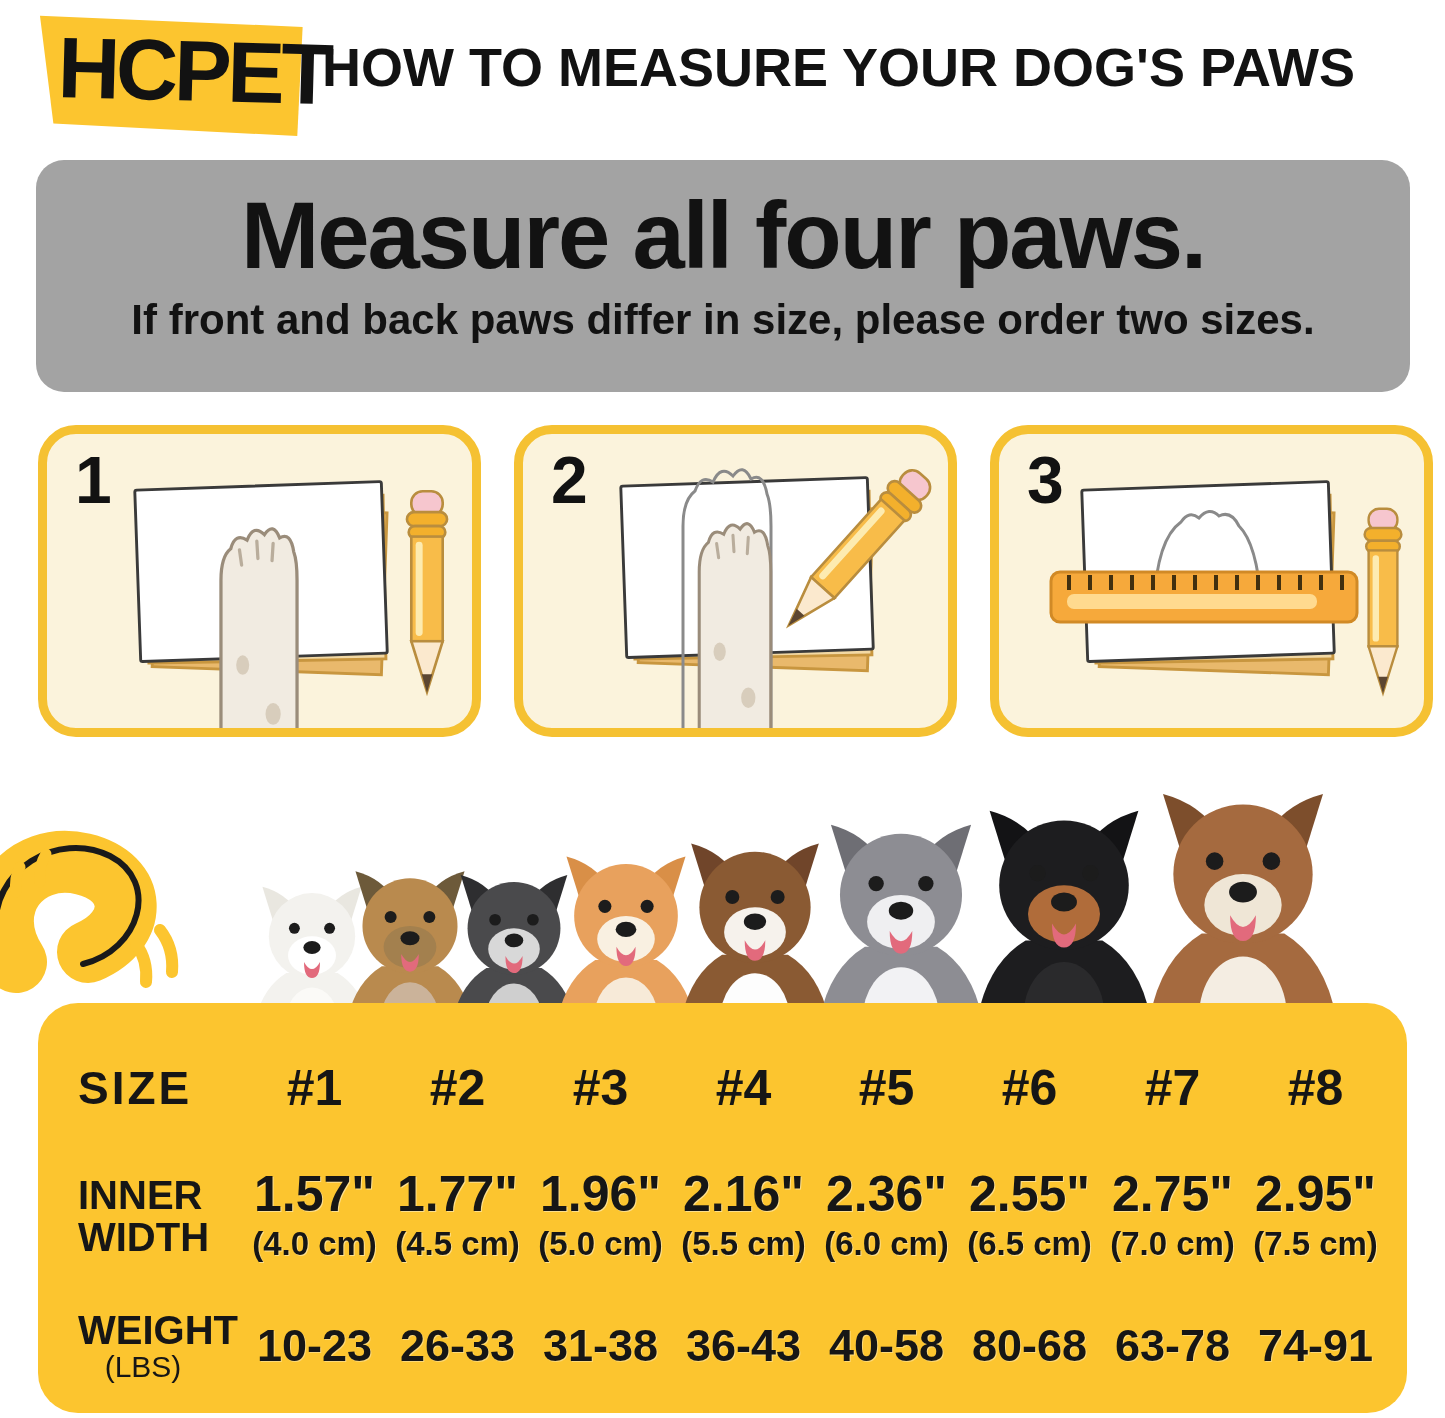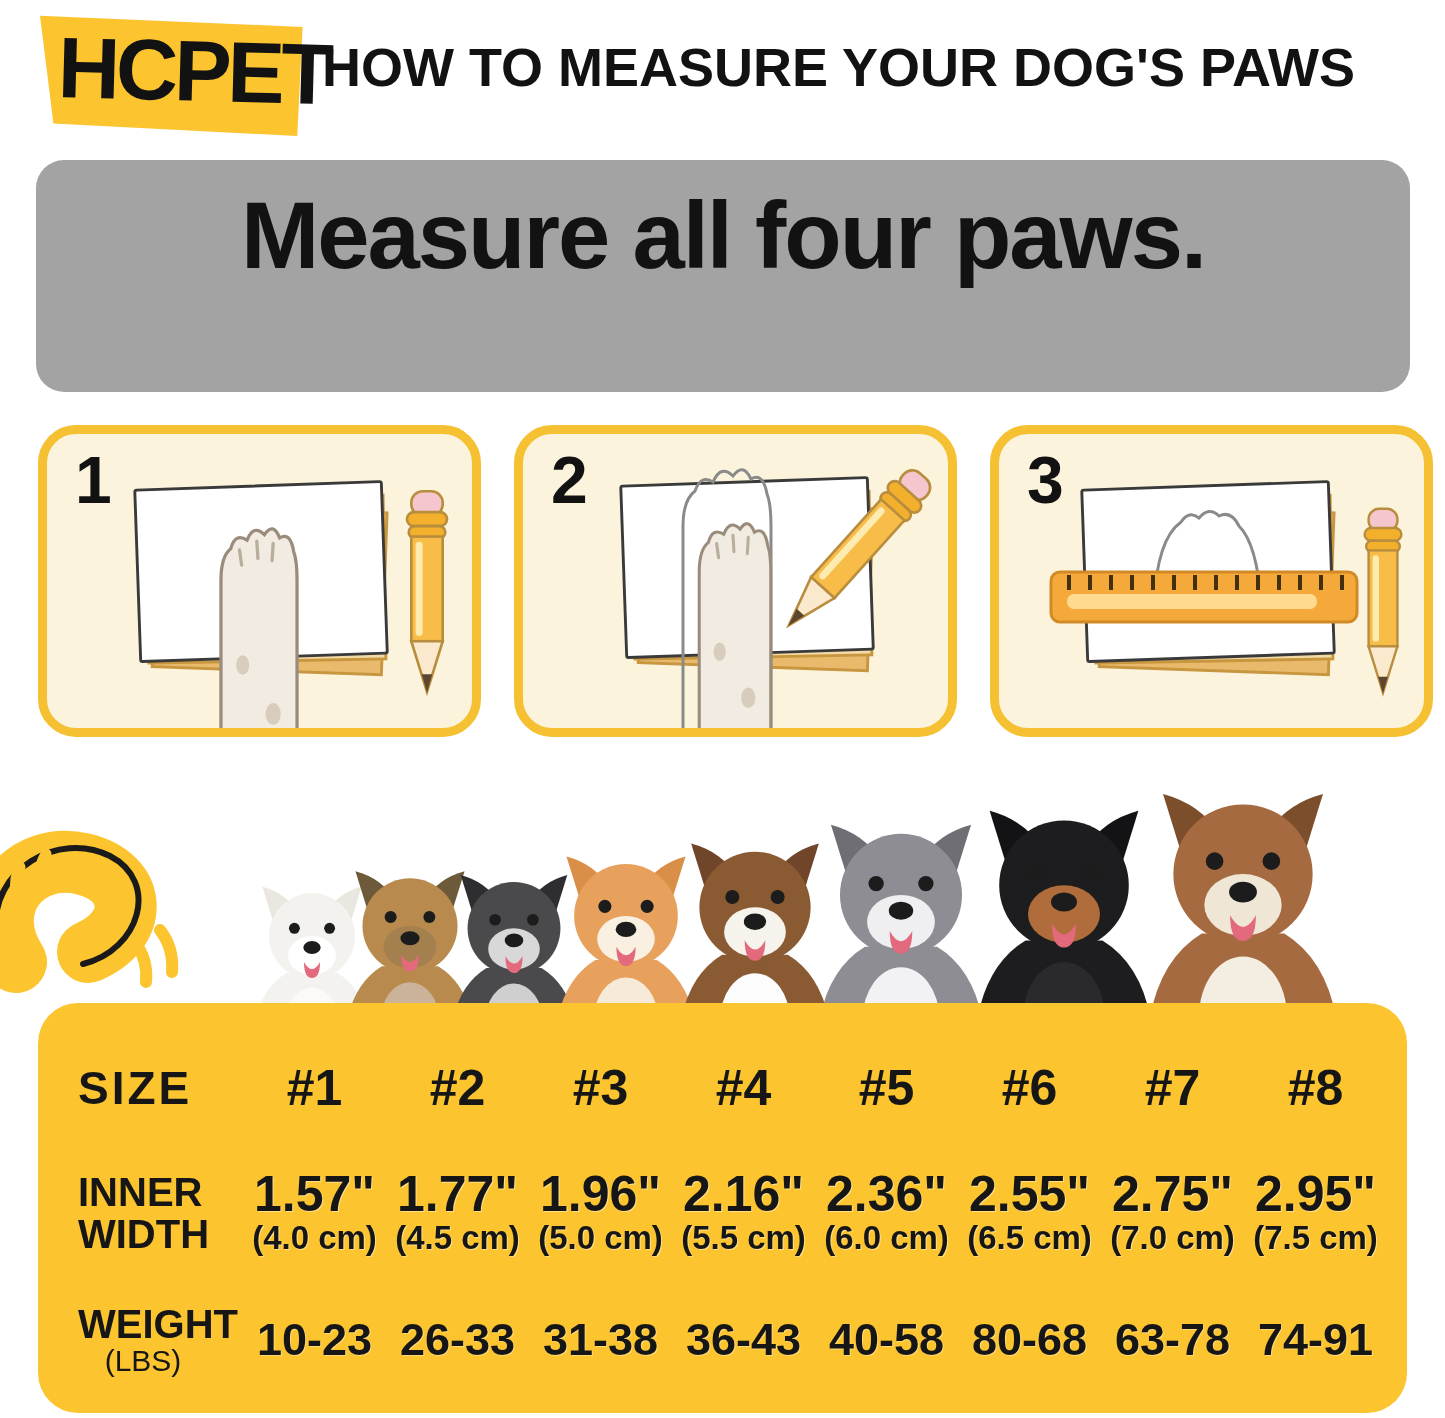--- a/index.html
+++ b/index.html
@@ -72,21 +72,21 @@
     align-items:center; text-align:center;
   }
   .chart-row .rowlabel{text-align:left; line-height:1.05;}
   .row-size{margin-top:6px;}
   .row-size .rowlabel{font-size:46px; font-weight:bold; letter-spacing:3px;}
   .size-val{font-size:50px; font-weight:bold;}
   .row-width{margin-top:52px;}
   .row-width .rowlabel{font-size:40px; font-weight:bold;}
   .width-in{font-size:50px; font-weight:bold; line-height:1.0;
     text-shadow:1px 1px 0 rgba(255,255,255,.45);}
-  .width-cm{font-size:33px; font-weight:bold; 
+  .width-cm{font-size:33px; font-weight:bold; margin-top:6px;
     text-shadow:1px 1px 0 rgba(255,255,255,.45);}
   .row-weight{margin-top:46px;}
   .row-weight .rowlabel{font-size:40px; font-weight:bold;}
   .row-weight .lbs{font-size:30px; font-weight:normal; text-align:center; width:130px;}
   .weight-val{font-size:45px; font-weight:bold;
     text-shadow:1px 1px 0 rgba(255,255,255,.35);text-align:center;}
   .hidden-defs{position:absolute; width:0; height:0; overflow:hidden;}
 </style>
 </head>
 <body>
@@ -137,20 +137,21 @@
 <div class="page">
 
   <div class="hdr">
     <div class="logo"></div>
     <div class="logo-text">HCPET</div>
     <h1 class="page-title">HOW TO MEASURE YOUR DOG'S PAWS</h1>
   </div>
 
   <div class="banner">
     <div class="banner-heading">Measure all four paws.</div>
+    <div class="banner-sub">If front and back paws differ in size, please order two sizes.</div>
   </div>
 
   <div class="steps">
 
     <div class="step-card">
       <div class="step-num">1</div>
       <svg class="illus" viewBox="0 0 425 294">
         <use href="#sym-papers" x="75" y="42" width="290" height="212"></use>
         <use href="#sym-paw" x="163" y="68" width="98" height="250"></use>
         <use href="#sym-pencil" x="352" y="52" width="56" height="218"></use>

